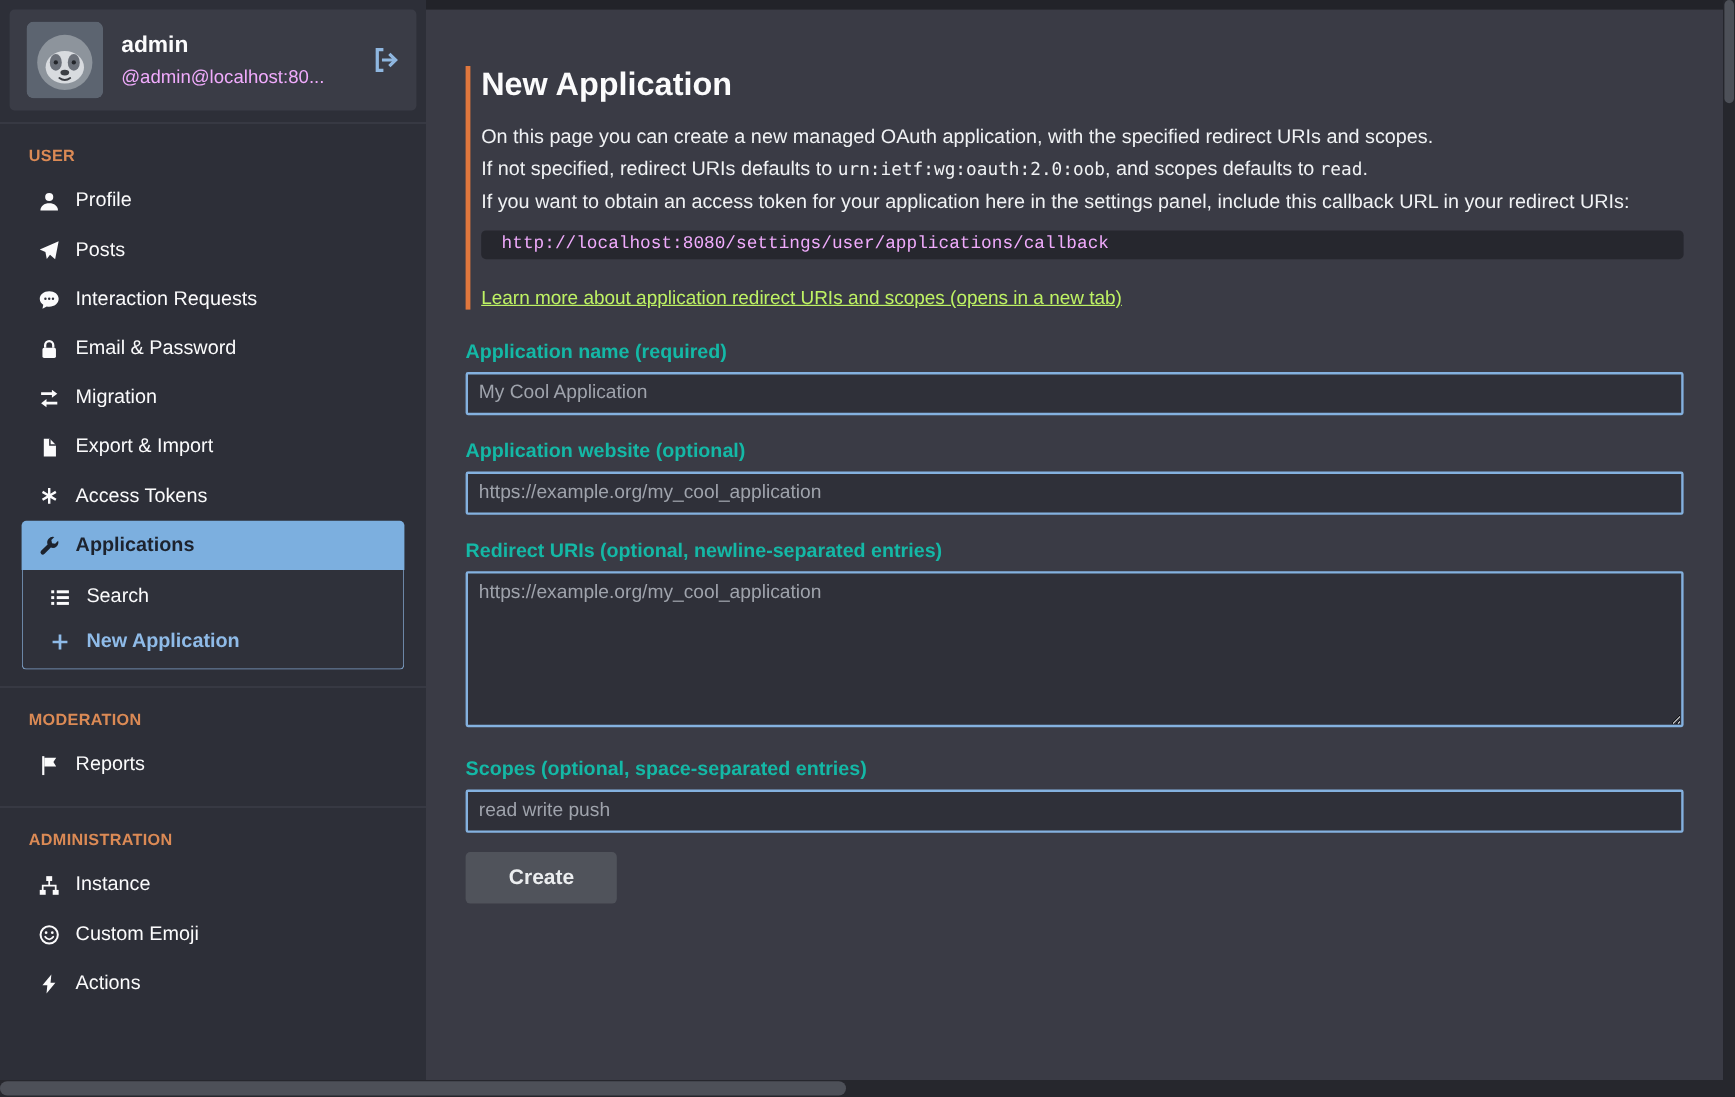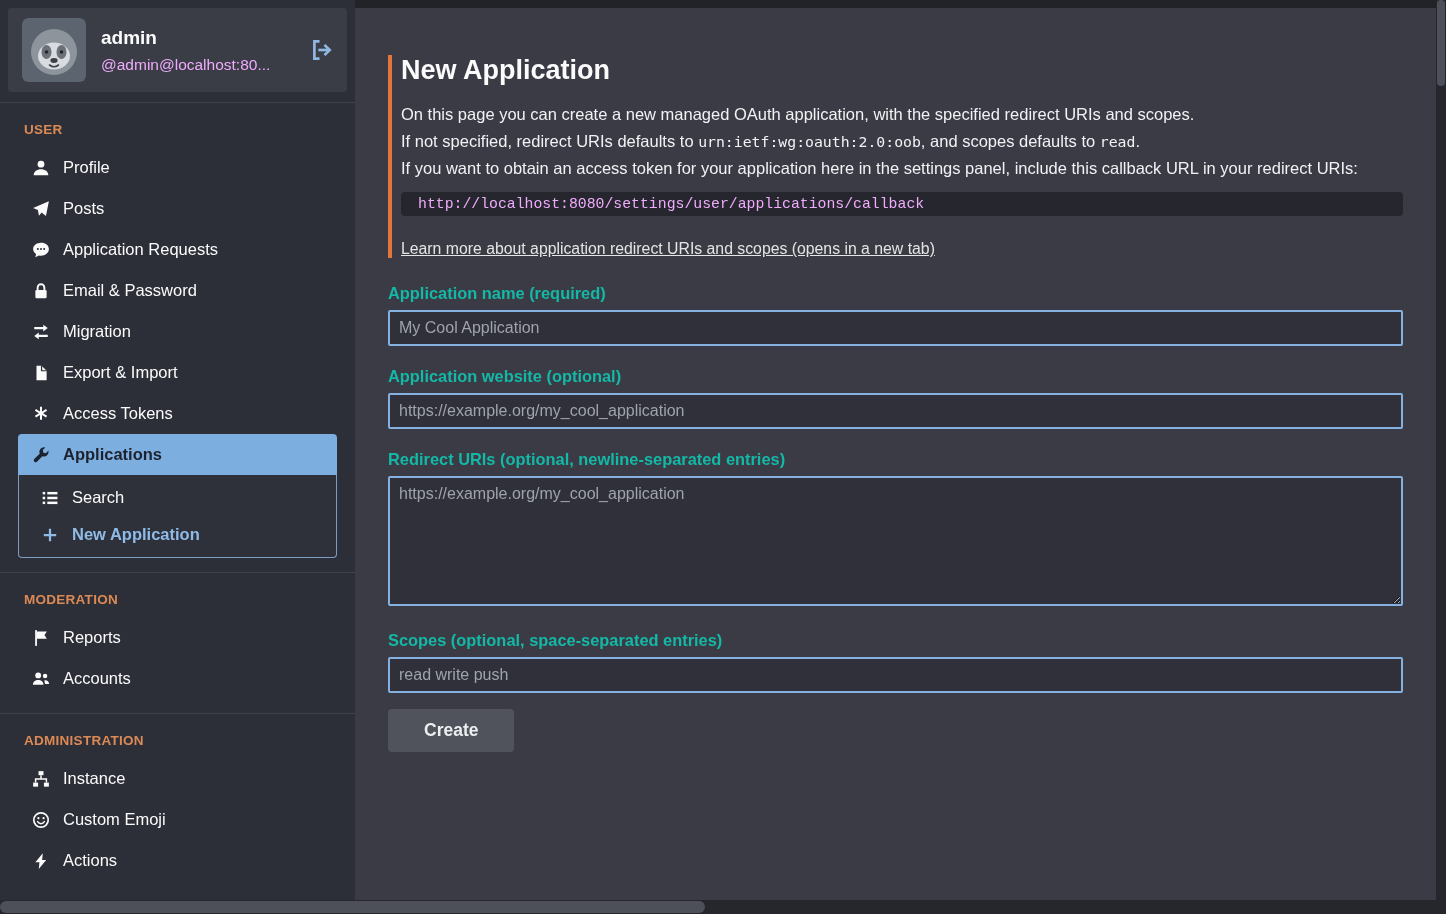--- a/index.html
+++ b/index.html
@@ -53,21 +53,21 @@
     background:#3a3b45; padding:47px 33px 0 33px; overflow:hidden;
   }
   .intro { border-left:4px solid #e0773d; padding-left:9px; margin-bottom:26px; }
   .page-title { font-size:27px; font-weight:bold; margin:0 0 16px; }
   .intro p { margin:2px 0; font-size:16.5px; line-height:25px; color:#f0f2f4; }
   code.inline { font-family:"DejaVu Sans Mono", monospace; font-size:14.8px; color:#f0f2f4; }
   .code-block {
     background:#26272e; border-radius:4px; padding:4px 17px; margin:11px 0 0;
     font-family:Liberation Mono, monospace; font-size:14.8px; color:#f0abfc;
   }
-  .learn-link { display:inline-block; margin-top:24px; color:#e5e5e5; font-size:15.8px; text-decoration:underline; cursor:pointer; }
+  .learn-link { display:inline-block; margin-top:24px; color:#bef264; font-size:15.8px; text-decoration:underline; cursor:pointer; }
 
   .form-group { margin-bottom:21px; }
   .form-label { display:block; font-weight:bold; font-size:16.4px; margin-bottom:7px; color:#14b8a6; }
   .text-input, .text-area {
     width:100%; background:#2f3039; border:2px solid #84b1df; border-radius:2px;
     padding:7px 9px; font-size:16px; color:#fbfbfc; font-family:"Liberation Sans", sans-serif;
   }
   .text-input { height:36px; }
   .text-area { height:130px; resize:vertical; }
   ::placeholder { color:#9fa3ac; opacity:1; }
@@ -144,21 +144,21 @@
 
       <div class="nav-item">
         <span class="icon">
             <svg viewBox="0 0 16 16">
               <path d="M8 1.5C4.1 1.5 1 4 1 7.1c0 1.8 1 3.4 2.6 4.4L3 14.5l3.2-1.7c.6.1 1.2.2 1.8.2 3.9 0 7-2.5 7-5.9S11.9 1.5 8 1.5z" fill="currentColor"></path>
               <circle cx="5.2" cy="7.1" r=".9" fill="#2d2f38"></circle>
               <circle cx="8" cy="7.1" r=".9" fill="#2d2f38"></circle>
               <circle cx="10.8" cy="7.1" r=".9" fill="#2d2f38"></circle>
             </svg>
           </span>
-        <span>Application Requests</span>
+        <span>Interaction Requests</span>
       </div>
 
       <div class="nav-item">
         <span class="icon">
             <svg viewBox="0 0 16 16">
               <rect x="3" y="7" width="10" height="7.5" rx="1.2" fill="currentColor"></rect>
               <path d="M5 7V5a3 3 0 0 1 6 0v2" stroke="currentColor" stroke-width="1.7" fill="none"></path>
             </svg>
           </span>
         <span>Email &amp; Password</span>
@@ -233,31 +233,20 @@
       <div class="nav-item">
         <span class="icon">
             <svg viewBox="0 0 16 16">
               <rect x="2.8" y="1" width="1.6" height="14" fill="currentColor"></rect>
               <path d="M4.4 2.2h8.8l-2.1 3.2 2.1 3.2H4.4z" fill="currentColor"></path>
             </svg>
           </span>
         <span>Reports</span>
       </div>
 
-      <div class="nav-item">
-        <span class="icon">
-            <svg viewBox="0 0 16 16">
-              <circle cx="5.5" cy="4.8" r="2.6" fill="currentColor"></circle>
-              <path d="M.8 13c0-2.6 2-4.2 4.7-4.2S10.2 10.4 10.2 13z" fill="currentColor"></path>
-              <circle cx="11.6" cy="5.4" r="2" fill="currentColor"></circle>
-              <path d="M10.9 9.2c.3 0 .5-.1.8-.1 2 0 3.5 1.4 3.5 3.4h-3.6z" fill="currentColor"></path>
-            </svg>
-          </span>
-        <span>Accounts</span>
-      </div>
 
     </div>
 
     <div class="nav-section">
       <div class="section-label">ADMINISTRATION</div>
 
       <div class="nav-item">
         <span class="icon">
             <svg viewBox="0 0 16 16">
               <rect x="5.8" y="1" width="4.4" height="3.6" fill="currentColor"></rect>

